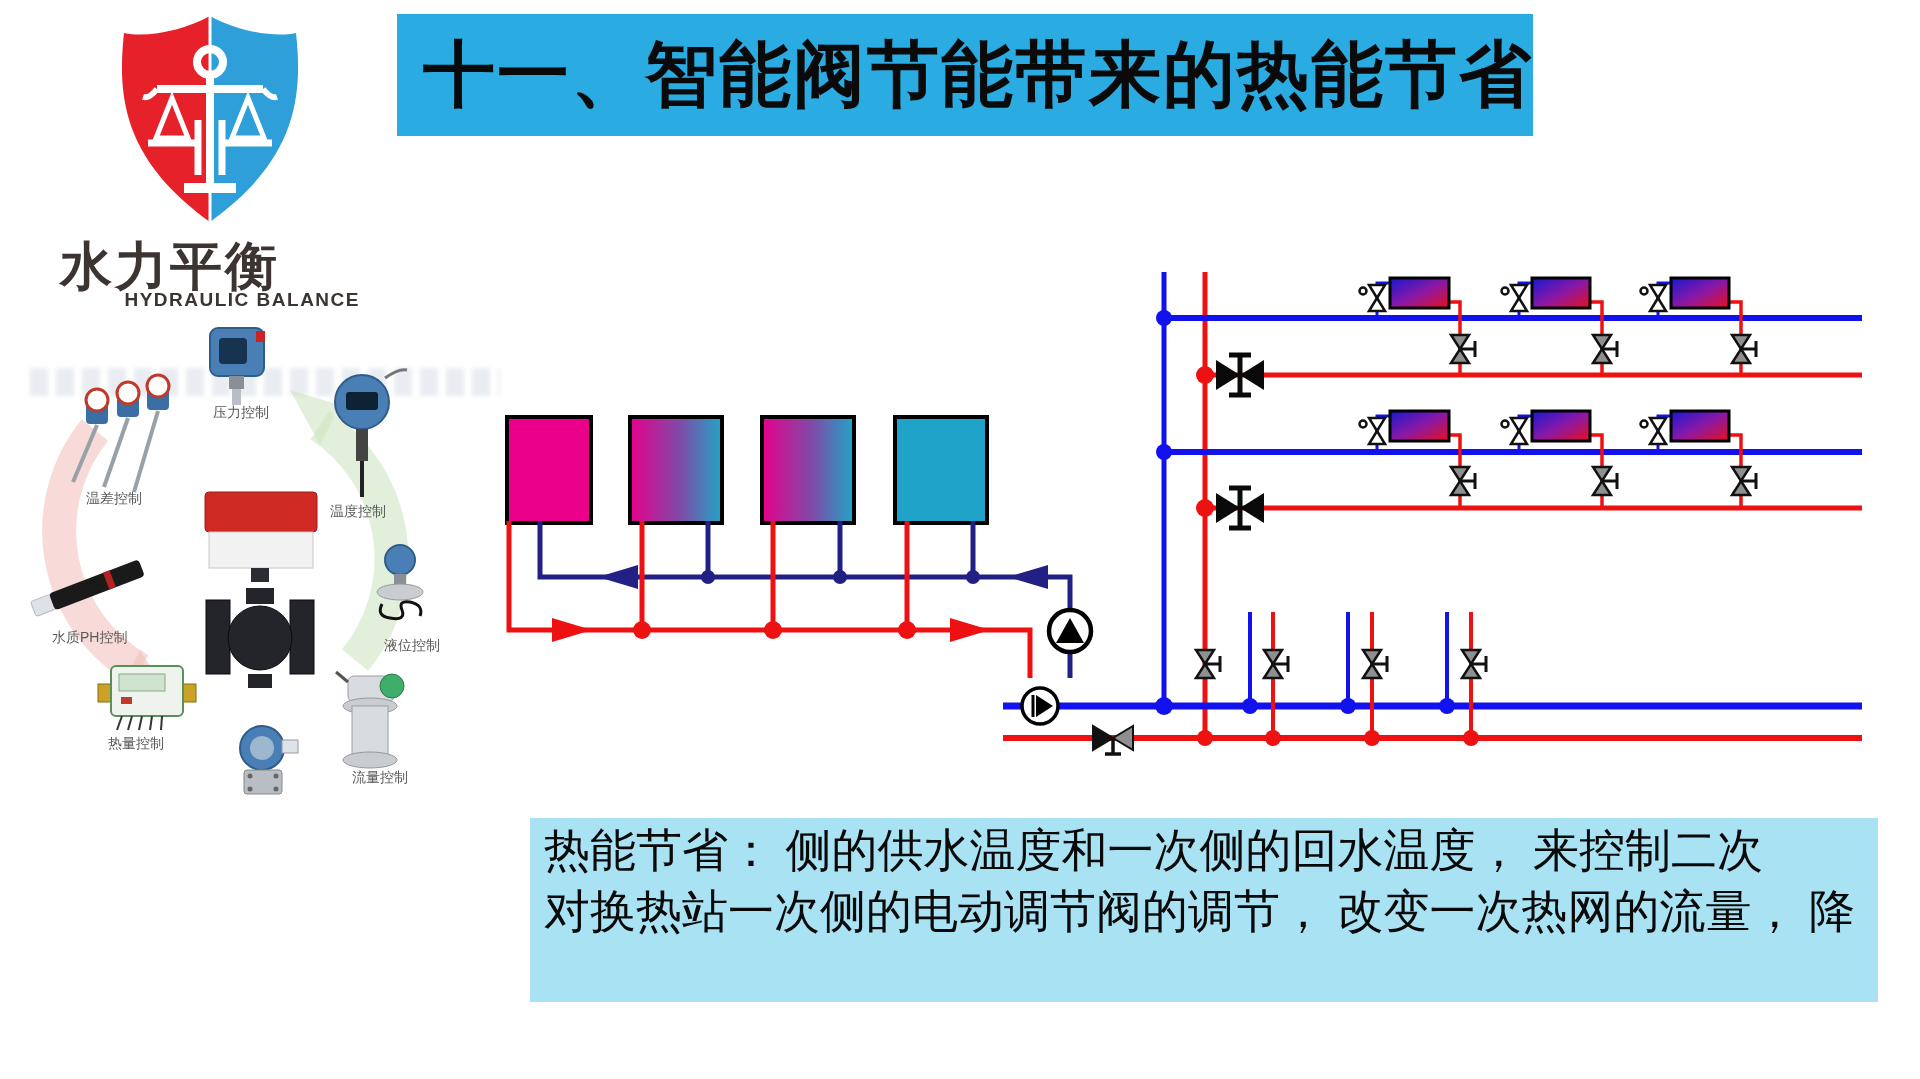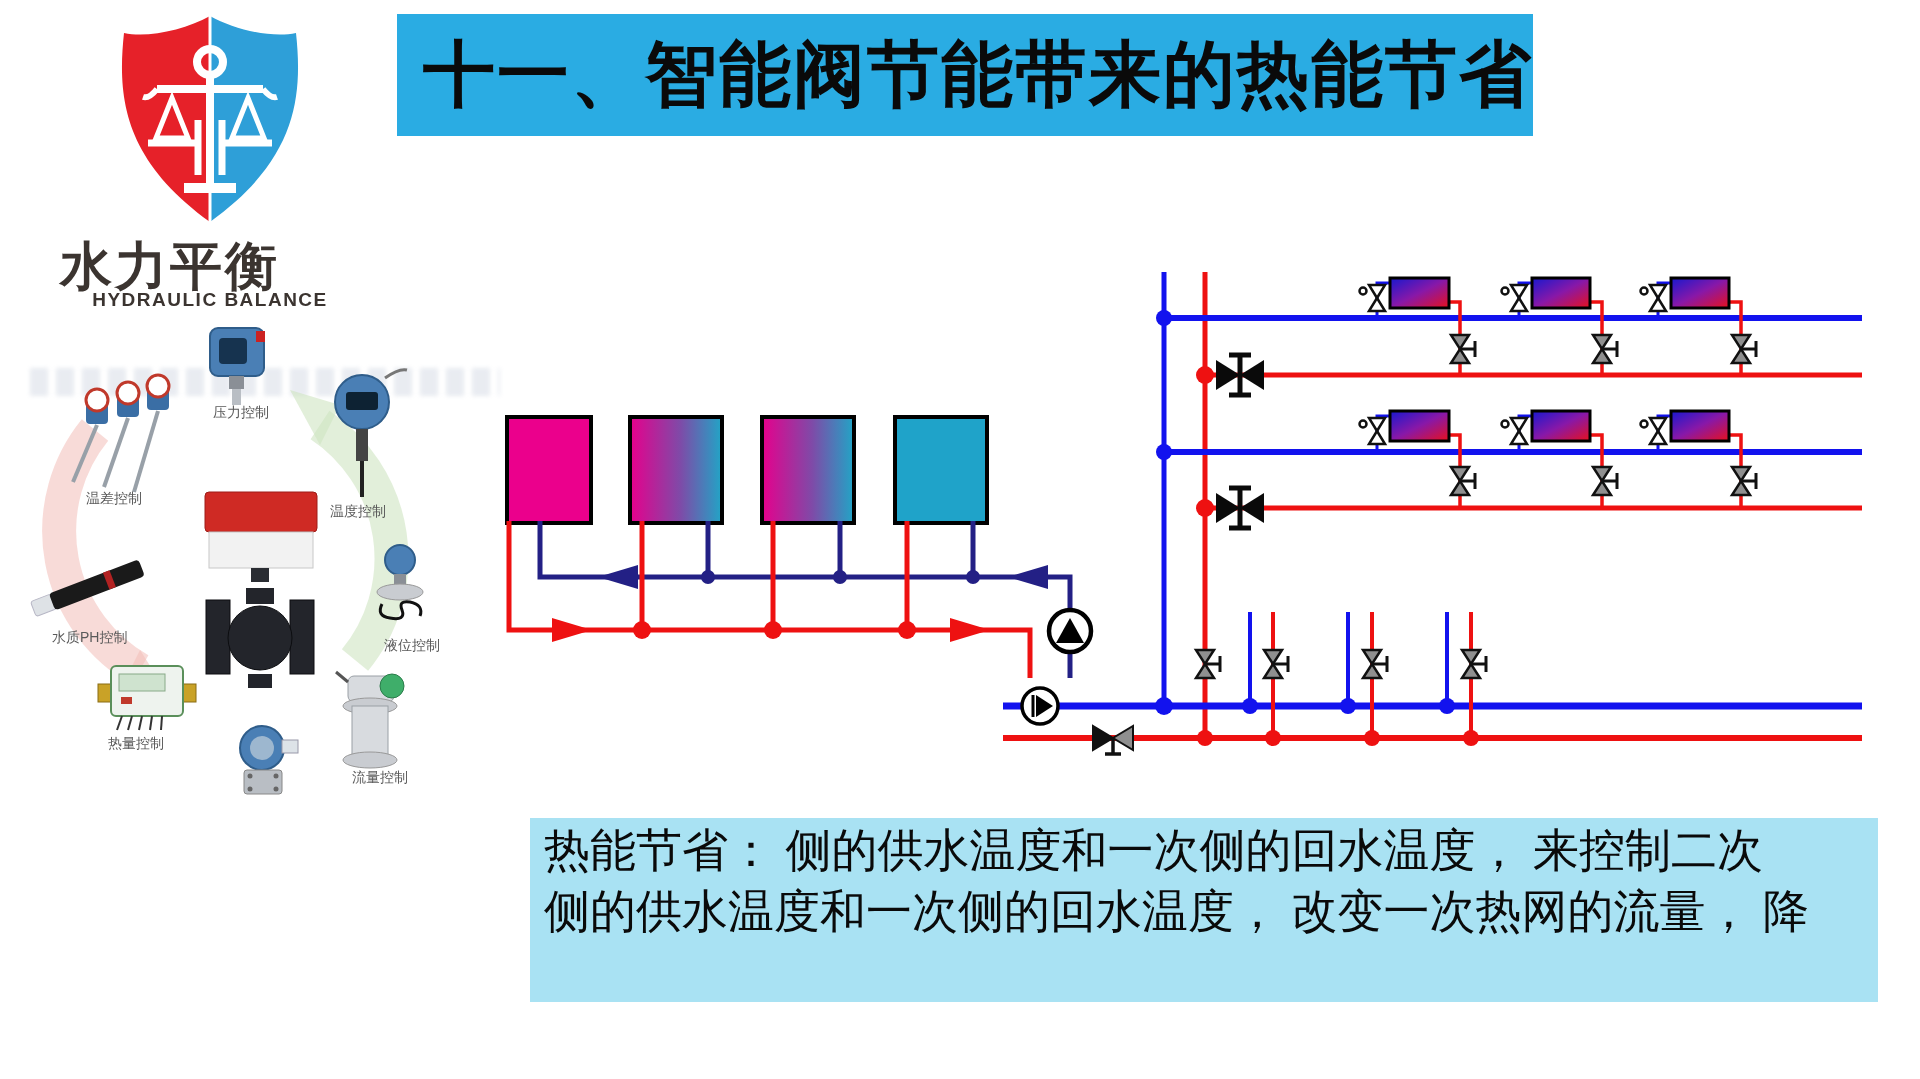--- a/index.html
+++ b/index.html
@@ -7,21 +7,21 @@
          font-family:"Liberation Sans", sans-serif;}
   
   .title-bar{position:absolute;left:397px;top:14px;width:1136px;height:122px;
              background:#2AACE3;display:flex;align-items:center;}
   .title-bar h1{margin:0 0 0 26px;font-family:"Liberation Serif", serif;font-weight:700;
                 font-size:72px;letter-spacing:2px;color:#0a0a0a;white-space:nowrap;}
   
   .logo{position:absolute;left:60px;top:10px;width:300px;height:300px;}
   .logo-cn{position:absolute;left:0;top:230px;width:300px;text-align:left;
            font-size:52px;font-weight:900;color:#3B3430;letter-spacing:3px;line-height:1;}
-  .logo-en{position:absolute;left:0;top:280px;width:300px;text-align:center;
+  .logo-en{position:absolute;left:0;top:280px;width:300px;text-align:right;
            font-size:19px;font-weight:700;color:#3B3430;letter-spacing:1.5px;line-height:1;}
   
   .watermark{position:absolute;left:30px;top:368px;width:470px;height:28px;opacity:.28;
              filter:blur(2px);
              background:repeating-linear-gradient(90deg,
                rgba(110,130,165,.55) 0 18px, rgba(110,130,165,0) 18px 26px);}
   
   .textbox{position:absolute;left:530px;top:818px;width:1348px;height:184px;
            background:#A9E2F3;color:#0a0a0a;font-family:"Liberation Serif", serif;
            font-size:46px;line-height:61px;padding:2px 0 0 14px;box-sizing:border-box;
@@ -360,16 +360,16 @@
       <use href="#vGray" x="1273" y="664"></use>
       <use href="#vGray" x="1372" y="664"></use>
       <use href="#vGray" x="1471" y="664"></use>
       <use href="#hMain" x="1113" y="738"></use>
       <use href="#pumpRight" x="1040" y="706"></use>
     </g>
   </svg>
 
   <div class="textbox">
     <div>热能节省： 侧的供水温度和一次侧的回水温度， 来控制二次</div>
-    <div>侧的供水温度和一次侧的回水温度， 改变一次热网的流量， 降</div>
+    <div>对换热站一次侧的电动调节阀的调节， 改变一次热网的流量， 降</div>
   </div>
 
 </div>
 
 </body></html>

